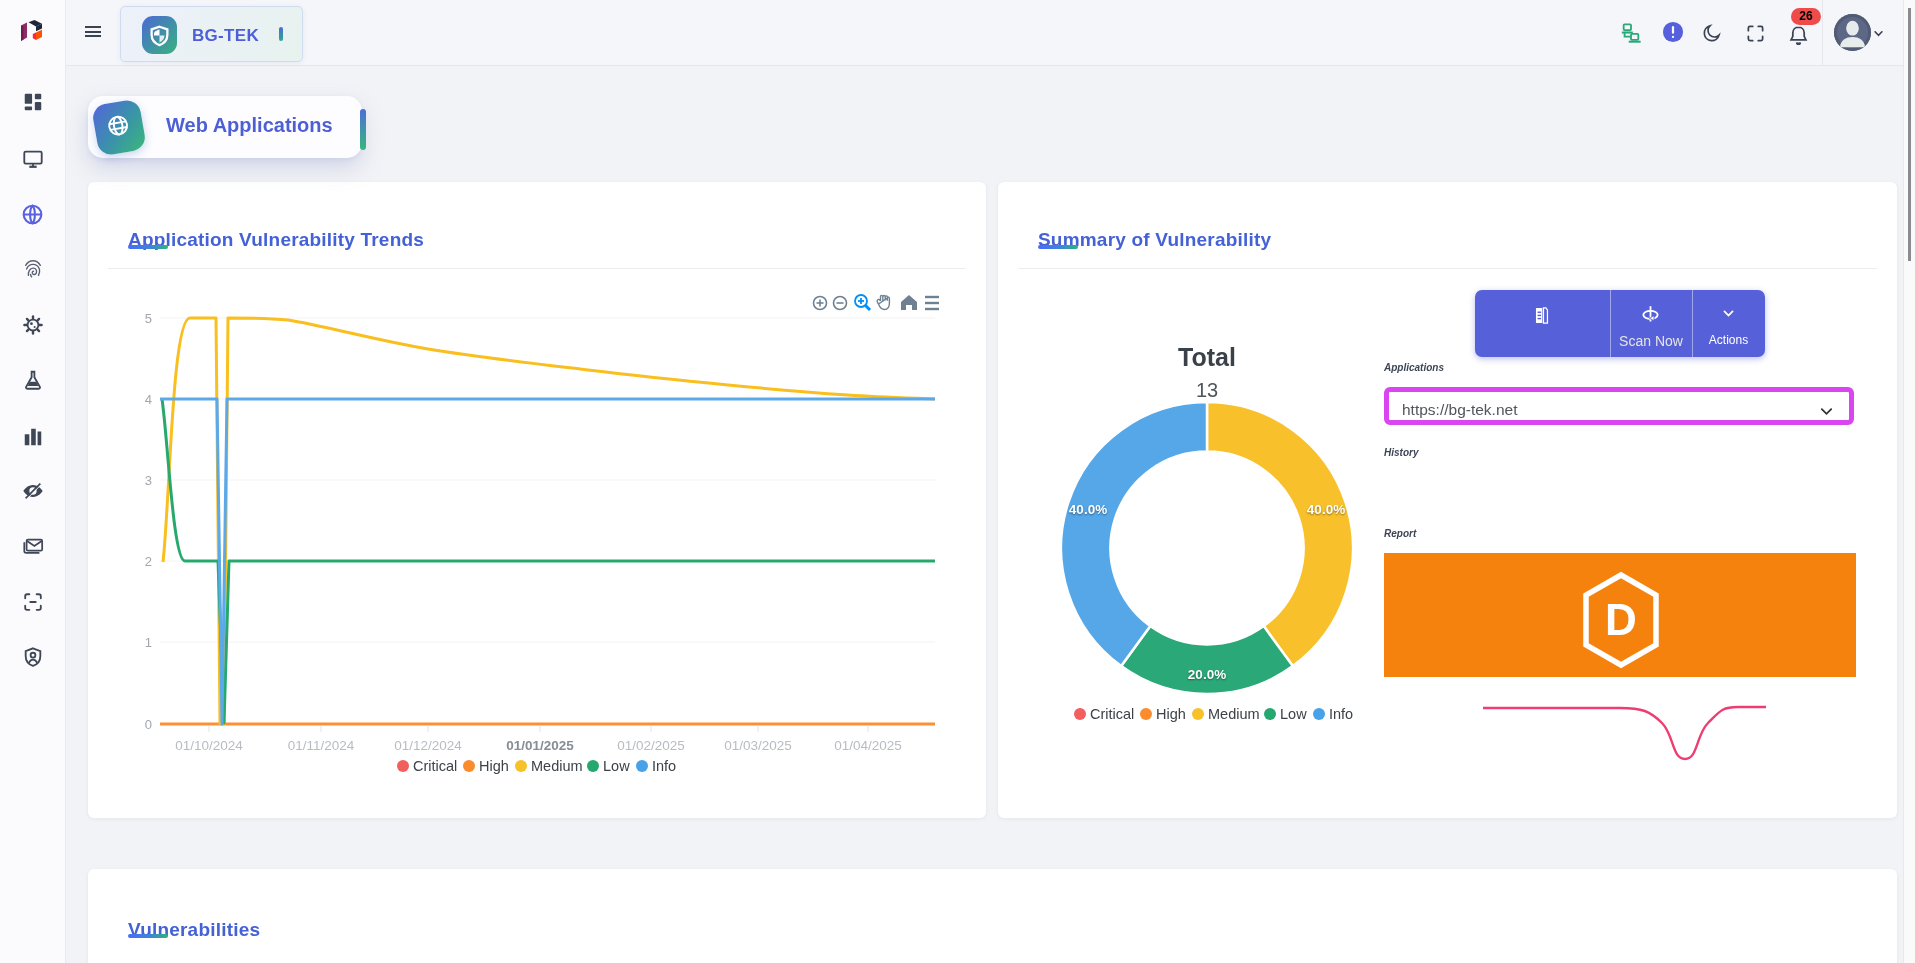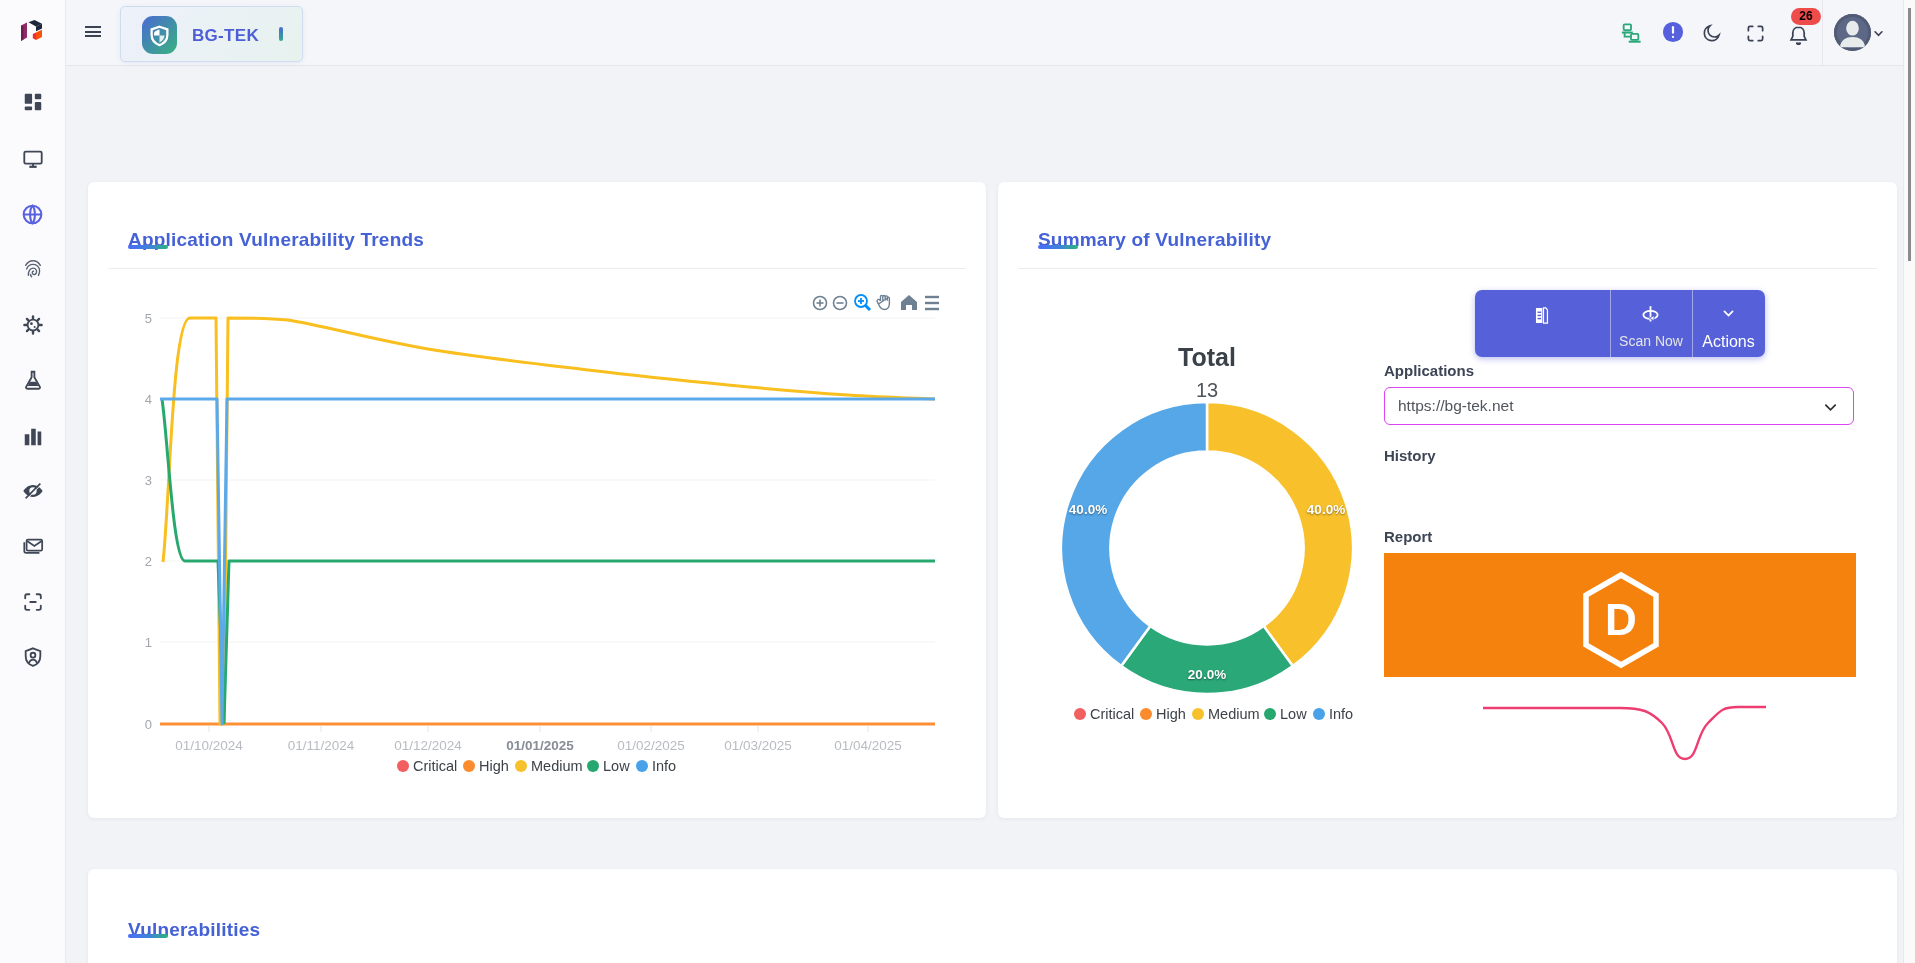--- a/index.html
+++ b/index.html
@@ -7,22 +7,22 @@
 #root { position:absolute; top:0; left:0; width:1915px; height:963px; background:#f2f3f6; }
 .abs { position:absolute; }
 
 #topbar { left:66px; top:0; width:1837px; height:66px; background:#f5f6fa; border-bottom:1px solid #e6e7ec; }
 #sidebar { left:0; top:0; width:66px; height:963px; background:#fbfbfe; border-right:1px solid #e9eaef; z-index:5; }
 #content { left:67px; top:67px; width:1836px; height:896px; background:#f2f3f6; }
 .card { position:absolute; background:#fff; border-radius:6px; box-shadow:0 1px 4px rgba(40,40,80,0.06); }
 .cardtitle { position:absolute; font-size:19px; font-weight:bold; color:#4561d6; letter-spacing:0.2px;margin-top:15px; }
 .underline { position:absolute; width:40px; height:4px; border-radius:2px; background:linear-gradient(90deg,#4a6cf7 0%, #3f84d8 55%, #2ab57d 100%); }
 .divider { position:absolute; height:1px; background:#ededf1; }
-.flabel { position:absolute; font-size:15px; font-weight:bold; color:#3d4555; }
-.select { position:absolute; width:470px; height:38px; background:#fff; border:1px solid #d946ef; border-radius:6px; font-size:15.5px; color:#51565c; line-height:36px; padding-left:13px; }
+.flabel { position:absolute; font-size:10px; font-weight:bold; color:#3d4555;font-style:italic; }
+.select { position:absolute; width:470px; height:38px; background:#fff; border:5px solid #d946ef; border-radius:6px; font-size:15.5px; color:#51565c; line-height:36px; padding-left:13px; }
 .select svg { position:absolute; right:15px; top:12px; }
 </style>
 </head>
 <body>
 <div id="root">
   <div class="abs" id="topbar"></div>
   <div class="abs" id="sidebar"></div>
   <div class="abs" id="content"></div>
 
   <div class="abs" id="hamburger" style="left:85px; top:26px; width:16px; height:12px; z-index:6;">
@@ -166,20 +166,32 @@
       <line x1="9" y1="12" x2="15" y2="12"></line>
     </svg>
 
     <svg class="abs" style="left:22px; top:646px;" width="22" height="22" viewBox="0 0 24 24" fill="none" stroke="#3f4756" stroke-width="2">
       <path d="M12 2.5 L20 5.5 V11 C20 16.5 16.5 20.3 12 21.8 C7.5 20.3 4 16.5 4 11 V5.5 Z"></path>
       <circle cx="12" cy="10" r="2.6"></circle>
       <path d="M7.5 18.5 C8.5 16 10 14.8 12 14.8 C14 14.8 15.5 16 16.5 18.5"></path>
     </svg>
   </div>
 
+  <div class="abs" style="left:88px; top:96px; width:274px; height:62px; background:#fdfdff; border-radius:15px; box-shadow:0 10px 22px rgba(130,140,200,0.28), 0 2px 5px rgba(130,140,200,0.12); z-index:3;">
+    <div class="abs" style="left:7px; top:6px; width:48px; height:51px; border-radius:14px; background:linear-gradient(135deg,#5464dc 0%, #3994a8 55%, #3cb878 100%); transform:rotate(-10deg); box-shadow:0 3px 8px rgba(80,120,200,0.30);">
+      <svg width="23" height="23" viewBox="0 0 24 24" style="position:absolute;left:12px;top:12px;" fill="none" stroke="#fff" stroke-width="2">
+        <circle cx="12" cy="12" r="9.3"></circle>
+        <ellipse cx="12" cy="12" rx="4.4" ry="9.3"></ellipse>
+        <line x1="3.4" y1="9" x2="20.6" y2="9"></line>
+        <line x1="3.4" y1="15" x2="20.6" y2="15"></line>
+      </svg>
+    </div>
+    <div class="abs" style="left:78px; top:18px; font-size:20px; font-weight:bold; color:#4d5fd4;">Web Applications</div>
+    <div class="abs" style="left:272px; top:13px; width:6px; height:41px; border-radius:3px; background:linear-gradient(180deg,#4a6fd8,#38b77c);"></div>
+  </div>
 
   <div class="card" style="left:88px; top:182px; width:898px; height:636px;"></div>
   <div class="cardtitle" style="left:128px; top:214px;">Application Vulnerability Trends</div>
   <div class="underline" style="left:128px; top:245px;"></div>
   <div class="divider" style="left:108px; top:268px; width:858px;"></div>
   <div class="abs" id="trendchart" style="left:88px; top:280px; z-index:2;">
     <svg width="898" height="510" viewBox="0 0 898 510">
 
       <g stroke="#f3f3f5" stroke-width="1">
         <line x1="72" y1="38" x2="847" y2="38"></line>
@@ -264,21 +276,21 @@
   <div class="card" style="left:998px; top:182px; width:899px; height:636px;"></div>
   <div class="cardtitle" style="left:1038px; top:214px;">Summary of Vulnerability</div>
   <div class="underline" style="left:1038px; top:245px;"></div>
   <div class="divider" style="left:1018px; top:268px; width:859px;"></div>
 
   <div class="abs" id="btngroup" style="left:1475px; top:290px; width:290px; height:67px; background:#5560d9; border-radius:7px; box-shadow:0 2px 6px rgba(85,96,217,0.4); z-index:3;">
     <div class="abs" style="left:135px; top:0; width:1px; height:67px; background:rgba(255,255,255,0.45);"></div>
     <div class="abs" style="left:217px; top:0; width:1px; height:67px; background:rgba(255,255,255,0.45);"></div>
     <div class="abs" style="left:0; top:43px; width:135px; text-align:right; color:#fff; font-size:14px;margin-top:32px;">Compare Report</div>
     <div class="abs" style="left:135px; top:43px; width:82px; text-align:center; color:#e5e5e5; font-size:14px;">Scan Now</div>
-    <div class="abs" style="left:217px; top:43px; width:73px; text-align:center; color:#fff; font-size:16px;">Actions</div>
+    <div class="abs" style="left:217px; top:43px; width:73px; text-align:center; color:#fff; font-size:12px;">Actions</div>
     <svg class="abs" style="left:57px; top:16px;" width="19" height="19" viewBox="0 0 24 24" fill="#fff">
       <path d="M5 2.5 h8 v19 h-8 z" fill="#fff"></path>
       <path d="M14.5 2.5 h3 l2 2.5 v16.5 h-5 z" fill="none" stroke="#fff" stroke-width="1.6"></path>
       <rect x="7" y="7" width="4.5" height="1.8" fill="#5560d9"></rect>
         <rect x="7" y="11" width="4.5" height="1.8" fill="#5560d9"></rect>
         <rect x="7" y="15" width="4.5" height="1.8" fill="#5560d9"></rect>
     </svg>
     <svg class="abs" style="left:165px; top:14px;" width="21" height="21" viewBox="0 0 24 24" fill="none" stroke="#fff" stroke-width="2.1">
       <path d="M12 2.5 v17.5"></path>
       <ellipse cx="12" cy="12.4" rx="8.2" ry="4.6"></ellipse>

